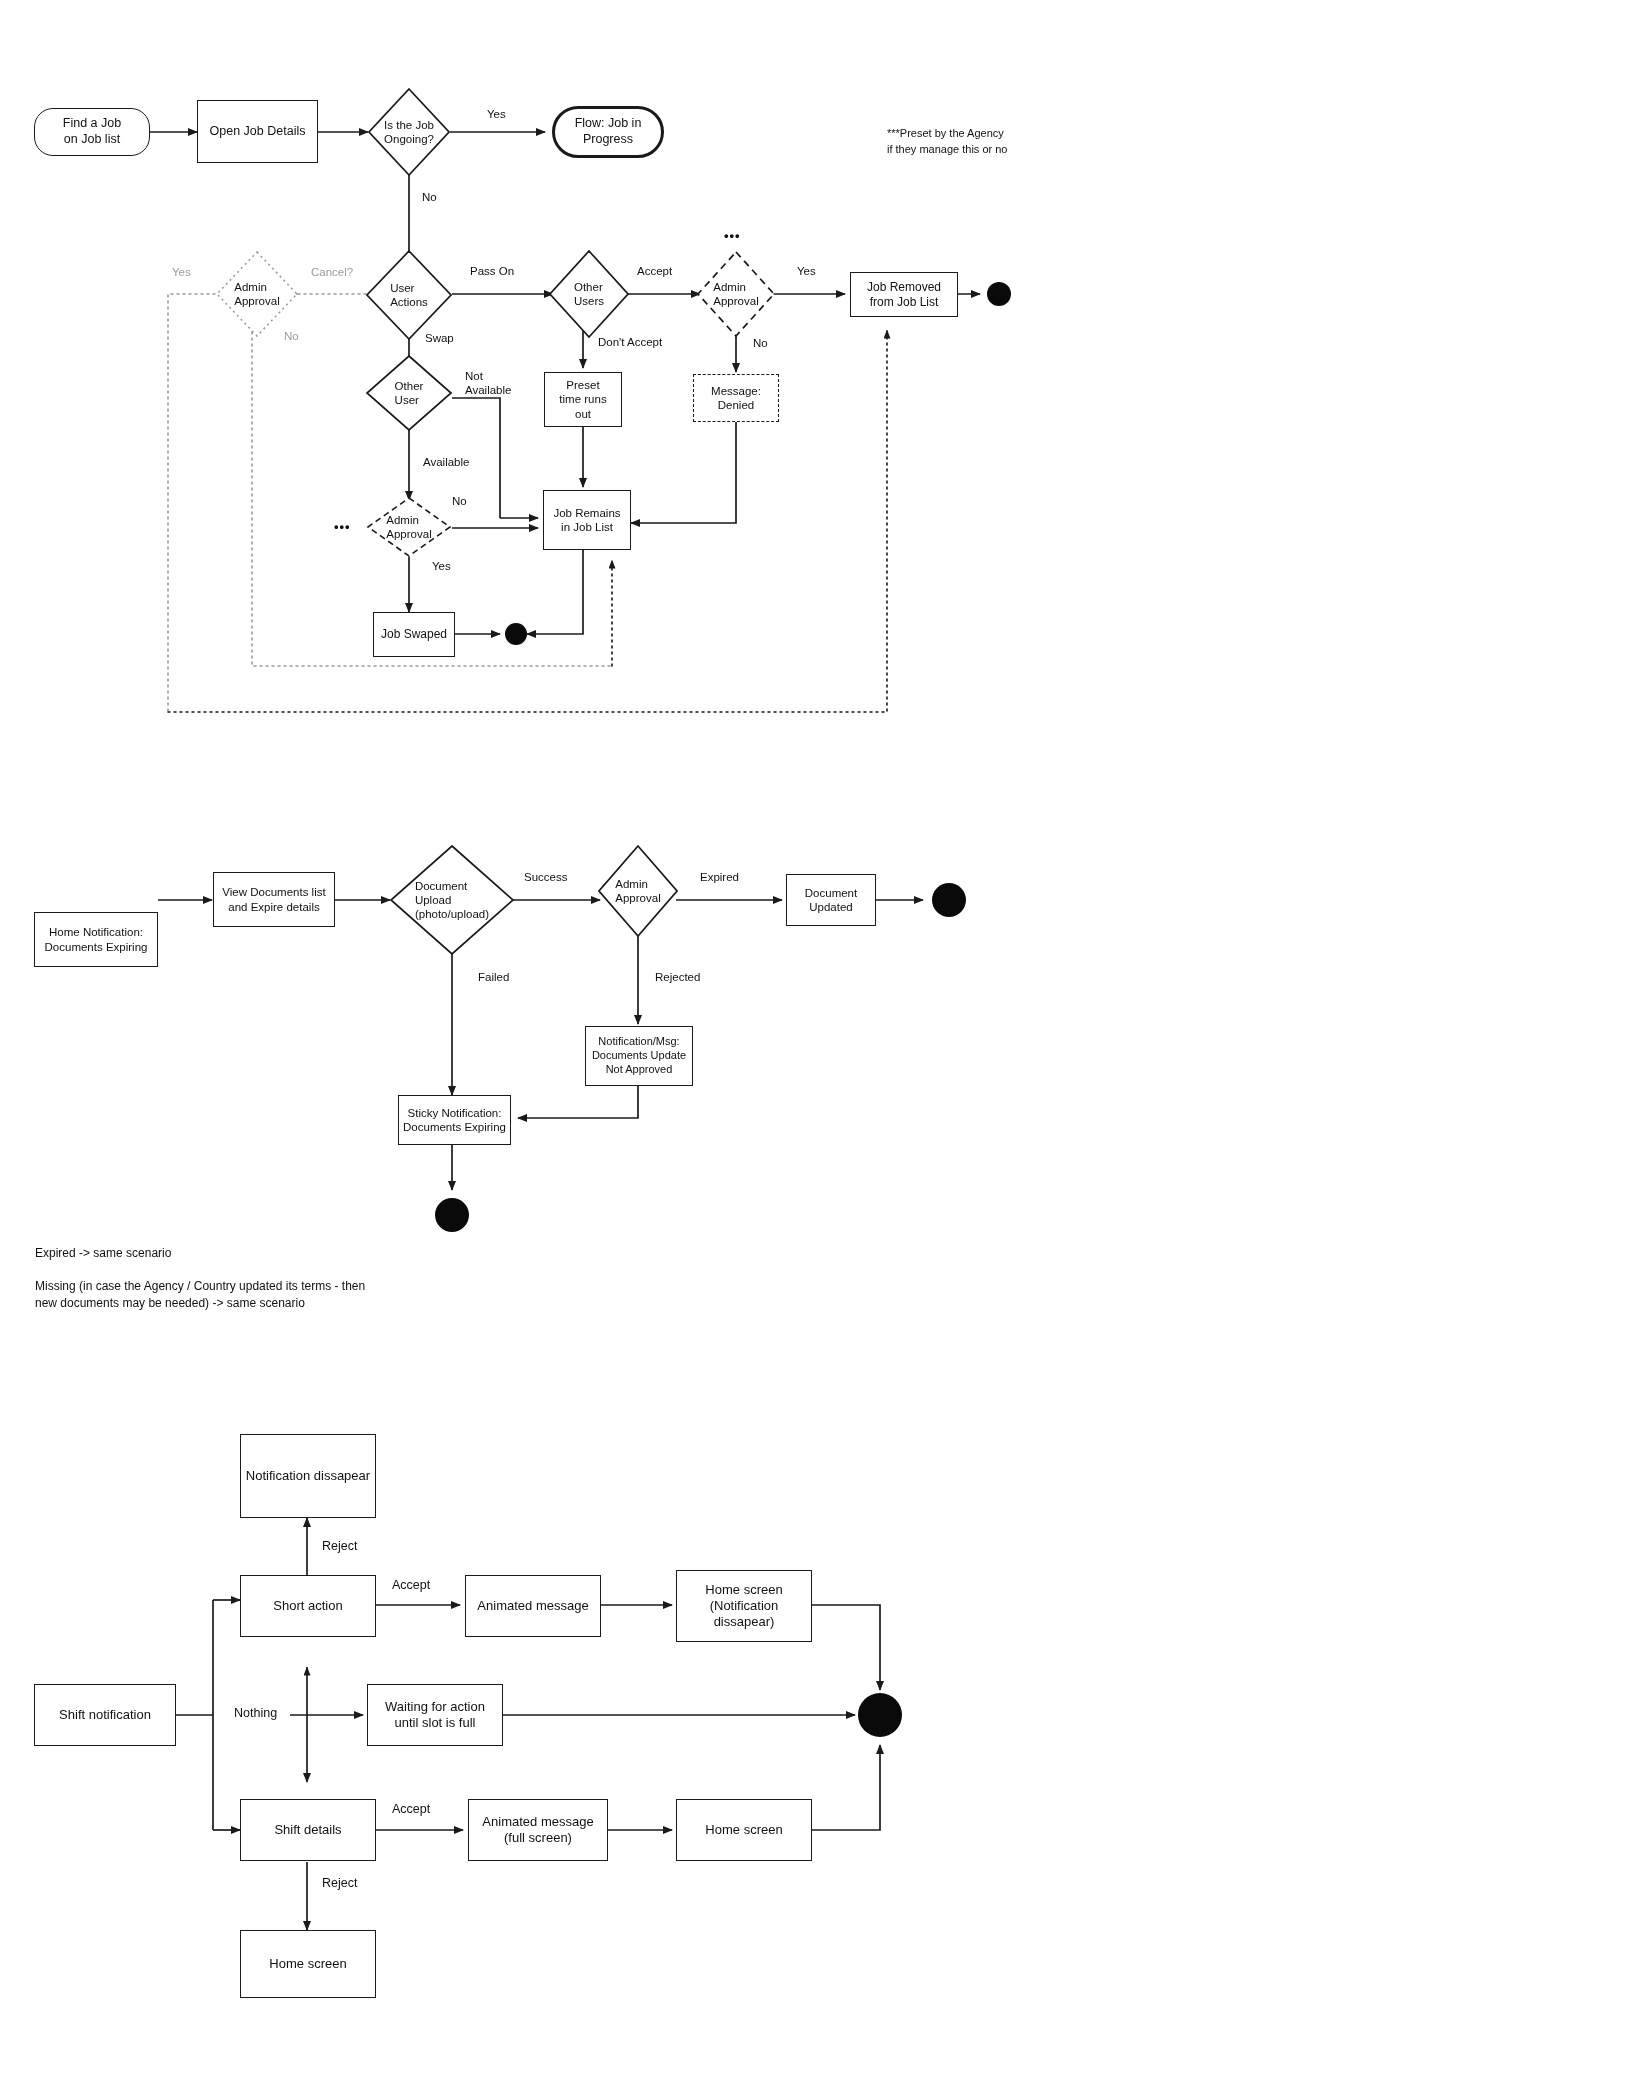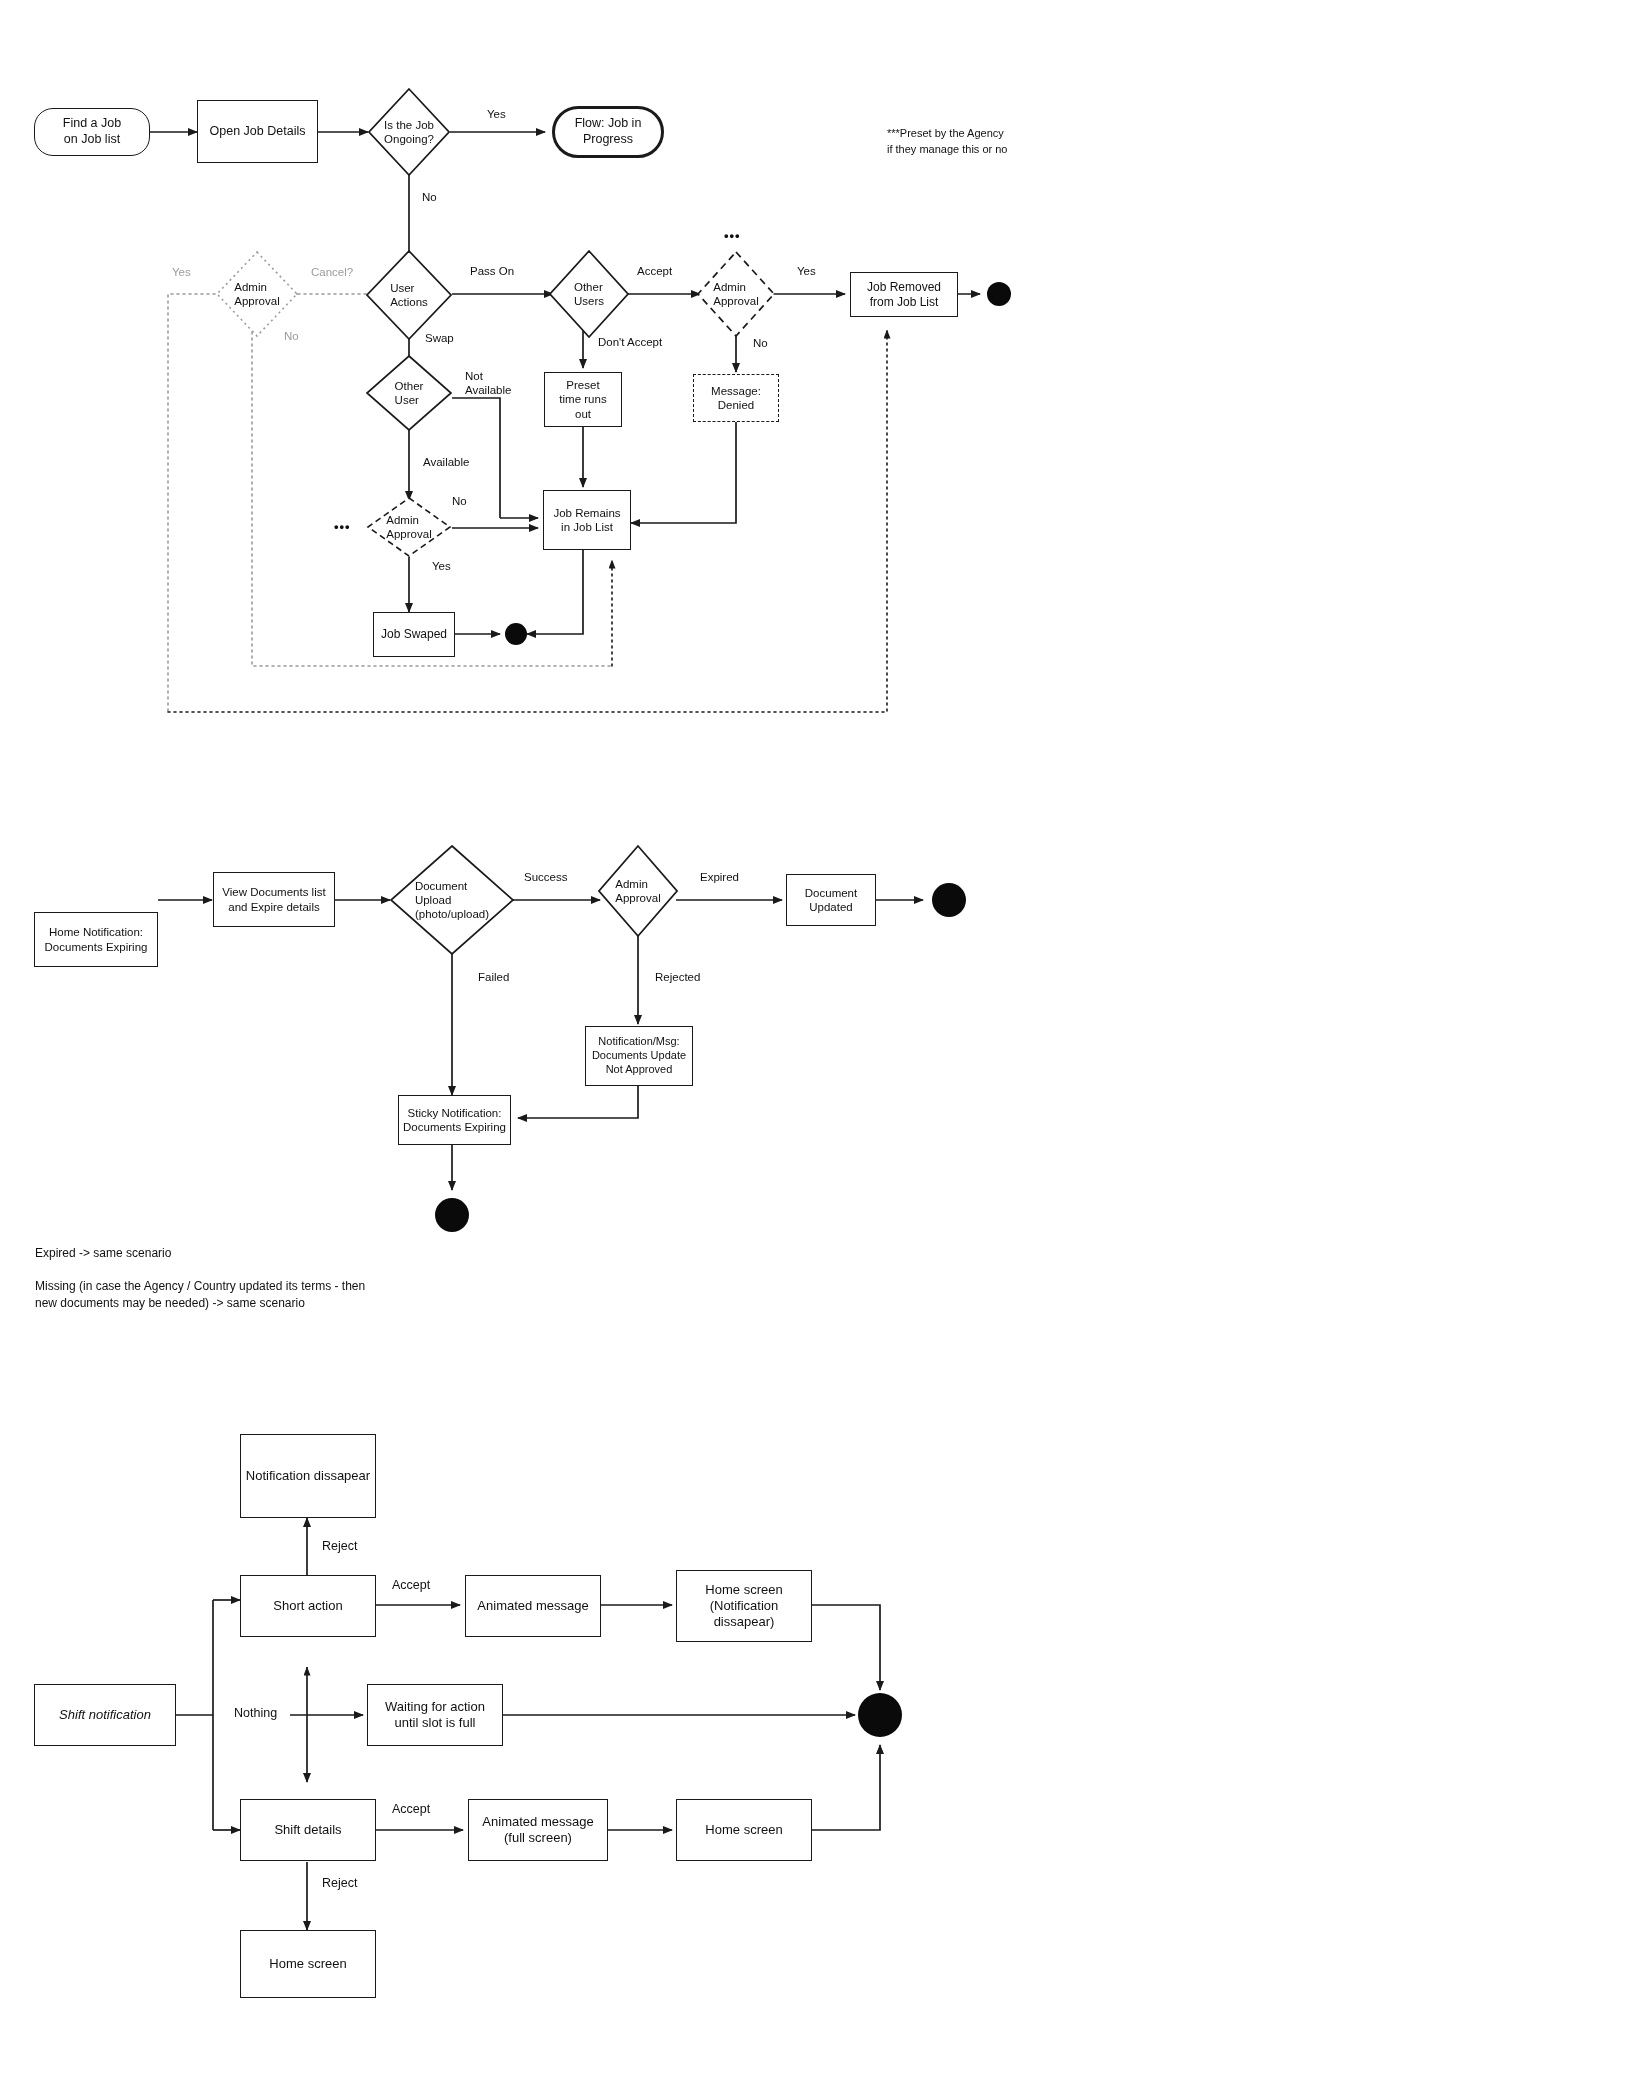--- a/index.html
+++ b/index.html
@@ -340,21 +340,21 @@
   <div class="node rect" style="left:465px;top:1575px;width:136px;height:62px;font-size:13px;">
     <span>Animated message</span>
   </div>
 
   <div class="node rect" style="left:676px;top:1570px;width:136px;height:72px;font-size:13px;">
     <span style="white-space:pre-line">Home screen
 (Notification
 dissapear)</span>
   </div>
 
-  <div class="node rect" style="left:34px;top:1684px;width:142px;height:62px;font-size:13px;font-style:italic;">
+  <div class="node rect" style="left:34px;top:1684px;width:142px;height:62px;font-size:13px;">
     <span>Shift notification</span>
   </div>
 
   <div class="node rect" style="left:367px;top:1684px;width:136px;height:62px;font-size:13px;">
     <span style="white-space:pre-line">Waiting for action
 until slot is full</span>
   </div>
 
   <div class="node rect" style="left:240px;top:1799px;width:136px;height:62px;font-size:13px;">
     <span>Shift details</span>

